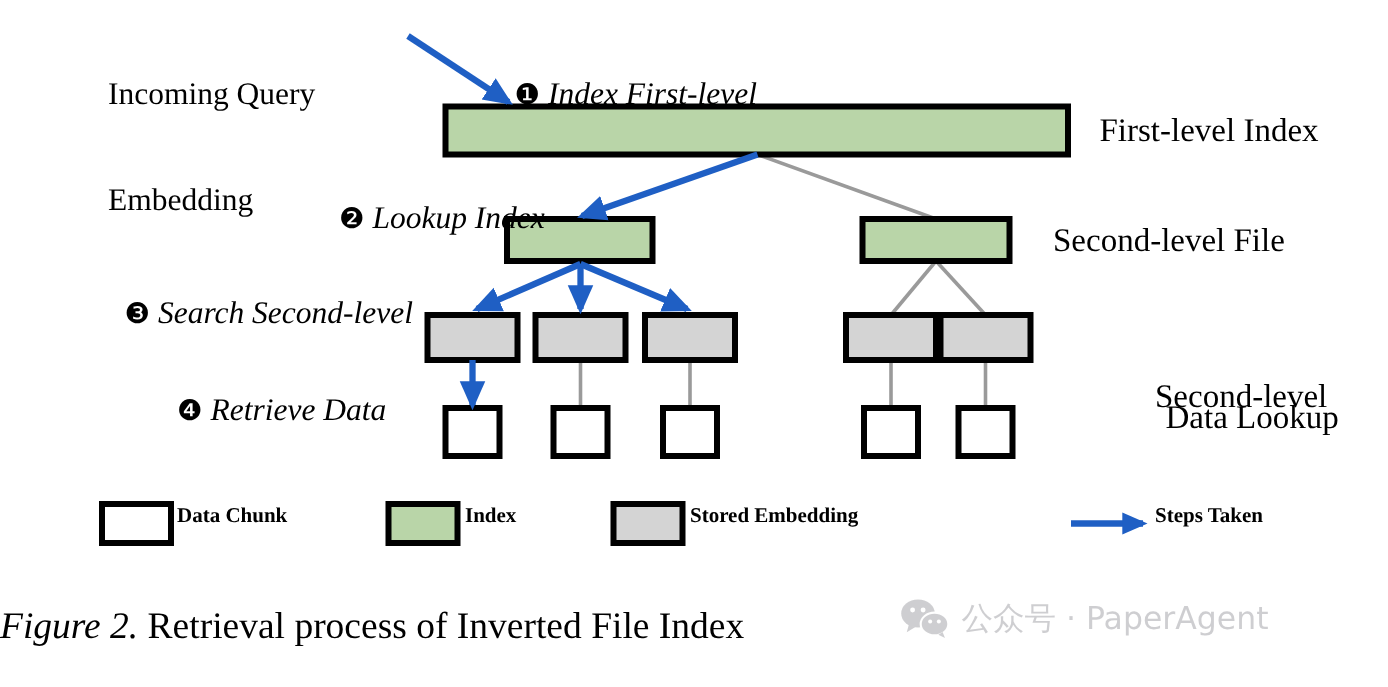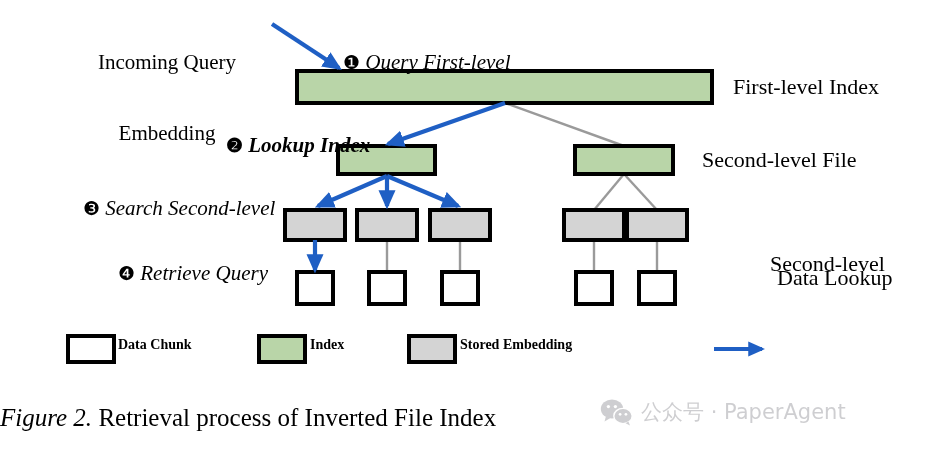--- a/index.html
+++ b/index.html
@@ -42,21 +42,20 @@
     font-size: 19px;
     letter-spacing: 0;
   }
   .side-label {
     font-size: 22px;
     font-style: normal;
   }
   .src-label {
     font-size: 21px;
     font-style: normal;
-    text-align: center;
   }
   .legend-label {
     font-size: 14px;
     font-style: normal;
     font-weight: bold;
   }
   .caption {
     position: absolute;
     left: 0;
     top: 404px;
@@ -148,48 +147,49 @@
     <rect x="409" y="336" width="46" height="26" fill="#d4d4d4" stroke="#000000" stroke-width="4"></rect>
     <line x1="714" y1="349" x2="762" y2="349" stroke="#1f5fc4" stroke-width="4.2" marker-end="url(#arrow-blue-legend)"></line>
   </svg>
 
   <div class="txt src-label" style="left:72px; top:4px; width:190px;">
     <div>Incoming Query</div>
     <div>Embedding</div>
   </div>
 
   <div class="txt annot-label" style="left:322px; top:27px;">
-    <span class="step-num">❶</span><span> </span><span>Query First-level</span>
-  </div>
-
-  <div class="txt annot-label" style="left:205px; top:110px;font-weight:bold;">
+    <span class="step-num">❶</span><span> </span><span>Index First-level</span>
+  </div>
+
+  <div class="txt annot-label" style="left:205px; top:110px;">
     <span class="step-num">❷</span><span> </span><span>Lookup Index</span>
   </div>
 
   <div class="txt annot-label" style="left:62px; top:173px;">
     <span class="step-num">❸</span><span> </span><span>Search Second-level</span>
   </div>
 
   <div class="txt annot-label" style="left:97px; top:238px;">
-    <span class="step-num">❹</span><span> </span><span>Retrieve Query</span>
+    <span class="step-num">❹</span><span> </span><span>Retrieve Data</span>
   </div>
 
   <div class="txt side-label" style="left:733px; top:75px;">First-level Index</div>
 
   <div class="txt side-label" style="left:702px; top:148px;">Second-level File</div>
 
   <div class="txt side-label" style="left:770px; top:203px;">
     <div>Second-level</div>
   </div>
 
   <div class="txt side-label" style="left:777px; top:266px;">Data Lookup</div>
 
   <div class="txt legend-label" style="left:118px; top:337px;">Data Chunk</div>
   <div class="txt legend-label" style="left:310px; top:337px;">Index</div>
   <div class="txt legend-label" style="left:460px; top:337px;">Stored Embedding</div>
+  <div class="txt legend-label" style="left:770px; top:337px;">Steps Taken</div>
 
   <div class="caption">
     <span class="cap-figno">Figure 2.</span><span> Retrieval process of Inverted File Index</span>
   </div>
 
   <div class="watermark">
     <svg class="wm-logo" width="34" height="28" viewBox="0 0 34 28">
       <ellipse cx="12" cy="11" rx="11.2" ry="9.4" fill="#8d8d93"></ellipse>
       <path d="M6 18 L4.5 23.5 L10 20.2 Z" fill="#8d8d93"></path>
       <circle cx="8.4" cy="8.6" r="1.65" fill="#ffffff"></circle>

